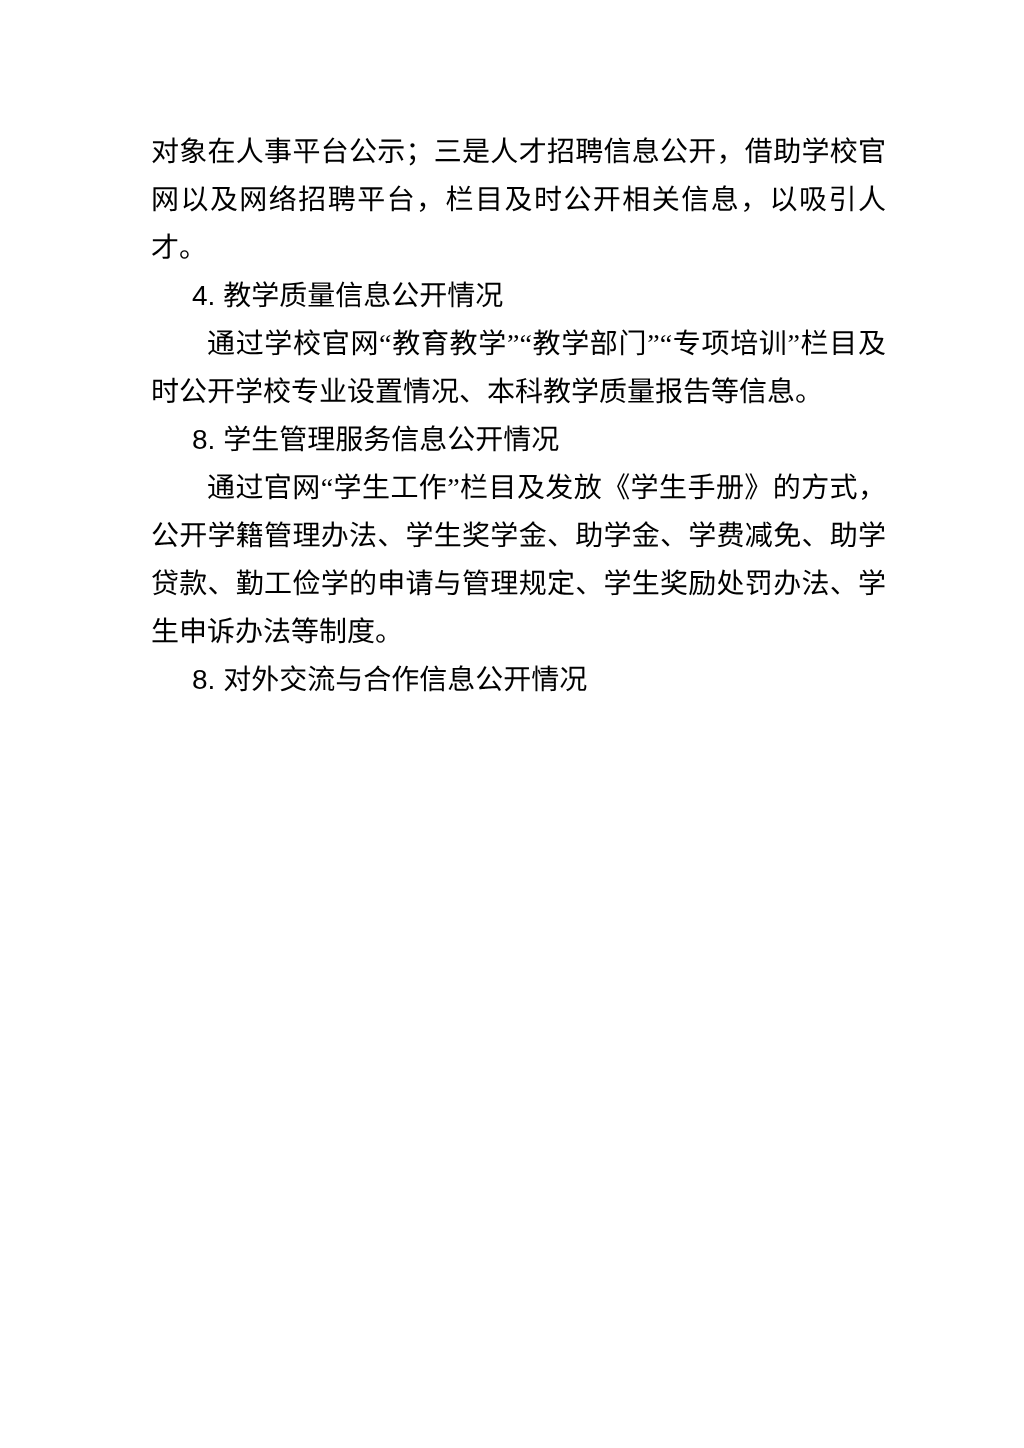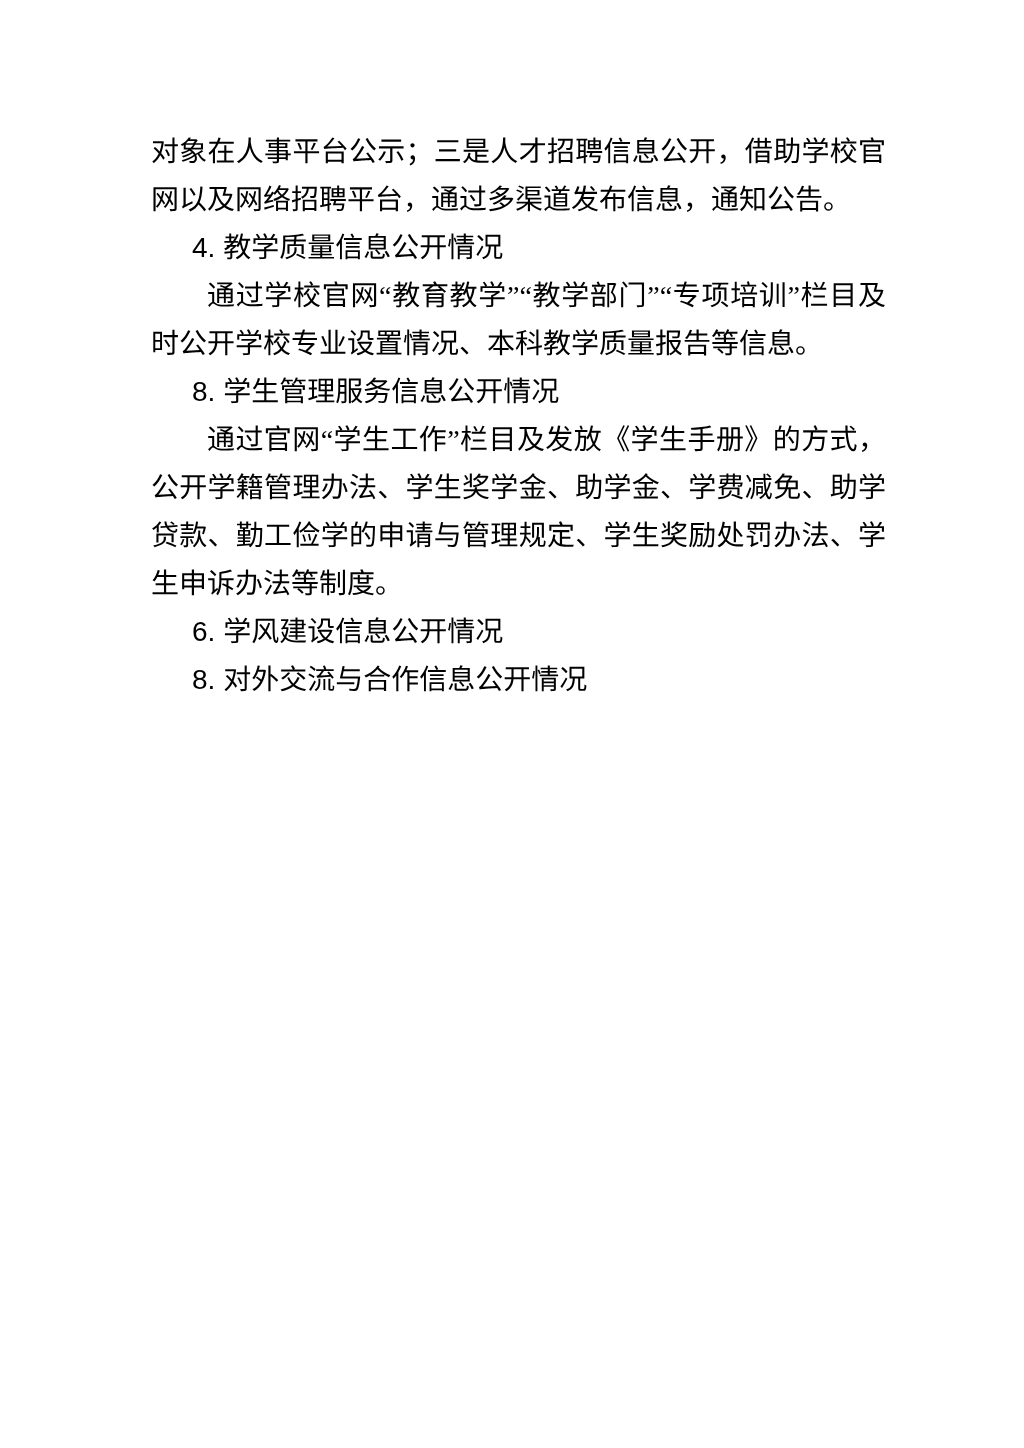--- a/index.html
+++ b/index.html
@@ -41,30 +41,29 @@
     font-family: "Liberation Sans", "DejaVu Sans", sans-serif;
     font-weight: normal;
     text-indent: 41px;
     text-align: left;
   }
 </style>
 </head>
 <body>
 
 <div class="page-content">
-  <p class="para continuation">对象在人事平台公示；三是人才招聘信息公开，借助学校官网以及网络招聘平台，通过多渠道发布信息，通知公告。</p>
+  <p class="para continuation">对象在人事平台公示；三是人才招聘信息公开，借助学校官网以及网络招聘平台，栏目及时公开相关信息，以吸引人才。</p>
 
 
   <h3 class="heading">4. 教学质量信息公开情况</h3>
 
   <p class="para">通过学校官网“教育教学”“教学部门”“专项培训”栏目及时公开学校专业设置情况、本科教学质量报告等信息。</p>
 
   <h3 class="heading">8. 学生管理服务信息公开情况</h3>
 
   <p class="para">通过官网“学生工作”栏目及发放《学生手册》的方式，公开学籍管理办法、学生奖学金、助学金、学费减免、助学贷款、勤工俭学的申请与管理规定、学生奖励处罚办法、学生申诉办法等制度。</p>
 
-  <h3 class="heading">6. 学风建设信息公开情况</h3>
 
 
 
 
   <h3 class="heading">8. 对外交流与合作信息公开情况</h3>
 </div>
 
 </body></html>

